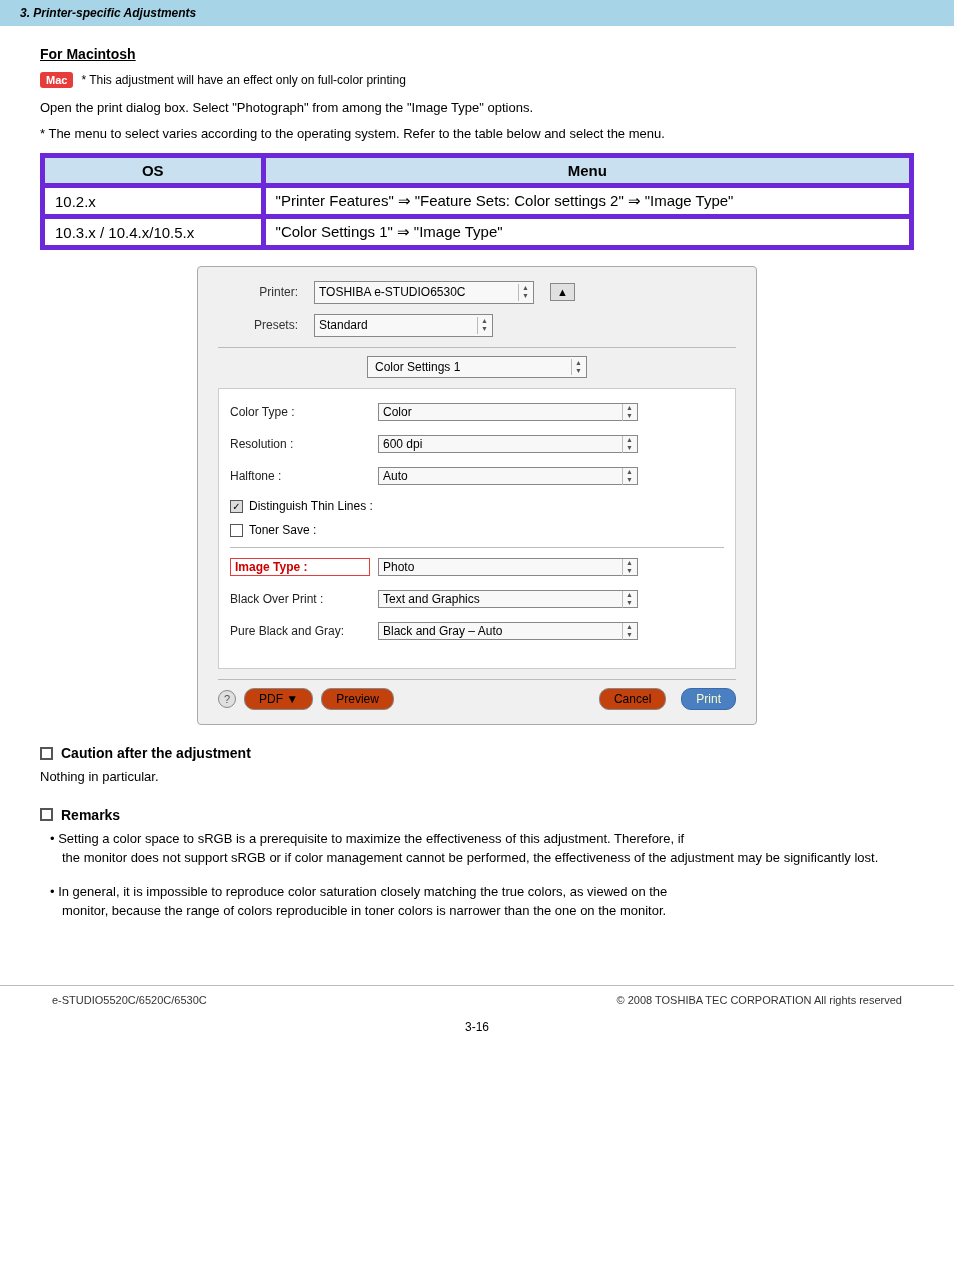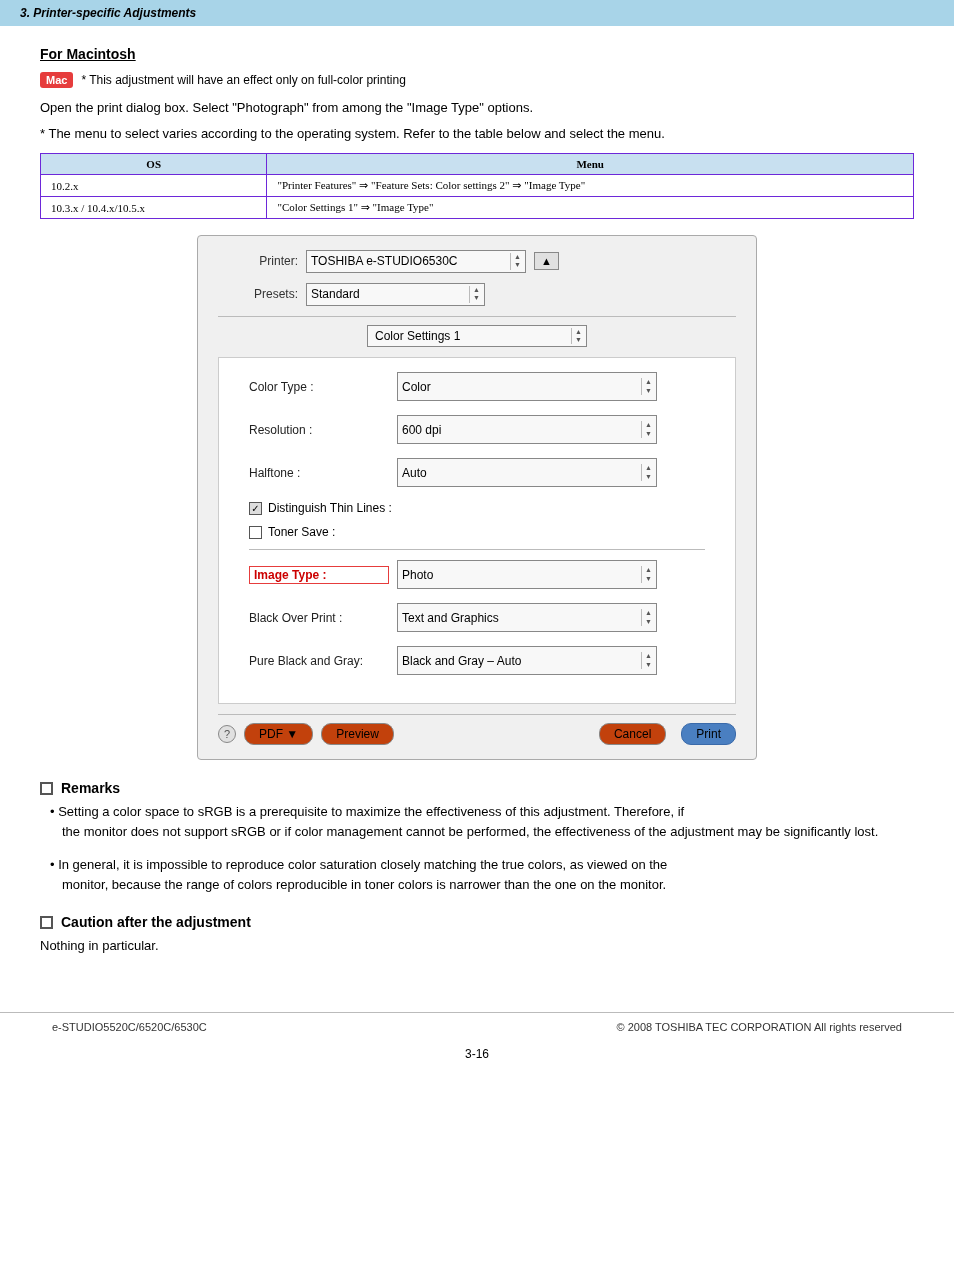--- a/index.html
+++ b/index.html
@@ -48,78 +48,77 @@
       font-size: 13px;
       margin-bottom: 6px;
       line-height: 1.5;
     }
     .table-wrap {
       margin: 10px 0 16px 0;
       border-collapse: collapse;
       width: 100%;
     }
     .table-wrap th, .table-wrap td {
-      border: 1px solid #6d28d9;
+      border: 5px solid #6d28d9;
       padding: 4px 10px;
-      font-size: 11px;
-      font-family: Liberation Serif, serif;
+      font-size: 15px;
     }
     .table-wrap thead th {
       background: #c8e0f0;
       text-align: center;
       font-weight: bold;
     }
     .dialog-box {
       border: 1px solid #aaa;
       background: #f0f0f0;
       margin: 16px auto;
       width: 560px;
       border-radius: 4px;
       padding: 14px 20px 14px 20px;
     }
     .dialog-row {
       display: flex;
       align-items: center;
       margin-bottom: 10px;
-      gap: 8px;
+      gap: 16px;
     }
     .dialog-label {
       font-size: 12px;
       text-align: right;
       min-width: 80px;
       color: #333;
     }
     .separator {
       border: none;
       border-top: 1px solid #bbb;
       margin: 8px 0;
     }
     .inner-panel {
       background: #fff;
       border: 1px solid #ccc;
       margin: 8px 0;
-      padding: 14px 30px;
+      padding: 14px 11px;
     }
     .inner-row {
       display: flex;
       align-items: center;
       margin-bottom: 14px;
       gap: 8px;
     }
     .inner-label {
       font-size: 12px;
       min-width: 140px;
       color: #222;
     }
     .inner-select {
       border: 1px solid #888;
       background: #f8f8f8;
       font-size: 12px;
       padding: 2px 6px;
-      height: 29px;
+      height: 18px;
       display: flex;
       align-items: center;
       justify-content: space-between;
       width: 260px;
     }
     .inner-select-highlighted {
       border: 2px solid #e63c3c;
     }
     .checkbox-row {
       display: flex;
@@ -162,21 +161,21 @@
     .btn {
       border: 1px solid #888;
       background: #c2410c;
       font-size: 12px;
       padding: 3px 14px;
       border-radius: 10px;
       cursor: pointer;
     }
     .btn-blue {
       background: #4a7fc1;
-      color: #000000;
+      color: #fef9c3;
       border-color: #3a6aaa;
     }
     .help-circle {
       width: 18px;
       height: 18px;
       border-radius: 50%;
       border: 1px solid #888;
       display: flex;
       align-items: center;
       justify-content: center;
@@ -389,40 +388,40 @@
         <button class="btn">Cancel</button>
         <button class="btn btn-blue">Print</button>
       </div>
     </div>
 
   </div>
 
   <div style="margin-top:20px;">
     <div class="section-heading">
       <span class="square-icon"></span>
+      <span>Caution after the adjustment</span>
+    </div>
+    <p class="para">Nothing in particular.</p>
+  </div>
+
+  <div style="margin-top:20px;">
+    <div class="section-heading">
+      <span class="square-icon"></span>
       <span>Remarks</span>
     </div>
     <div class="bullet-list">
       <div class="bullet-item">
         <span>• Setting a color space to sRGB is a prerequisite to maximize the effectiveness of this adjustment.  Therefore, if</span><br>
         <span class="indent">the monitor does not support sRGB or if color management cannot be performed, the effectiveness of the adjustment may be significantly lost.</span>
       </div>
       <div class="bullet-item">
         <span>• In general, it is impossible to reproduce color saturation closely matching the true colors, as viewed on the</span><br>
         <span class="indent">monitor, because the range of colors reproducible in toner colors is narrower than the one on the monitor.</span>
       </div>
     </div>
-  </div>
-
-  <div style="margin-top:20px;">
-    <div class="section-heading">
-      <span class="square-icon"></span>
-      <span>Caution after the adjustment</span>
-    </div>
-    <p class="para">Nothing in particular.</p>
   </div>
 
 </div>
 
 <div class="footer-bar">
   <span>e-STUDIO5520C/6520C/6530C</span>
   <span>© 2008 TOSHIBA TEC CORPORATION All rights reserved</span>
 </div>
 <div class="page-num">3-16</div>
 

